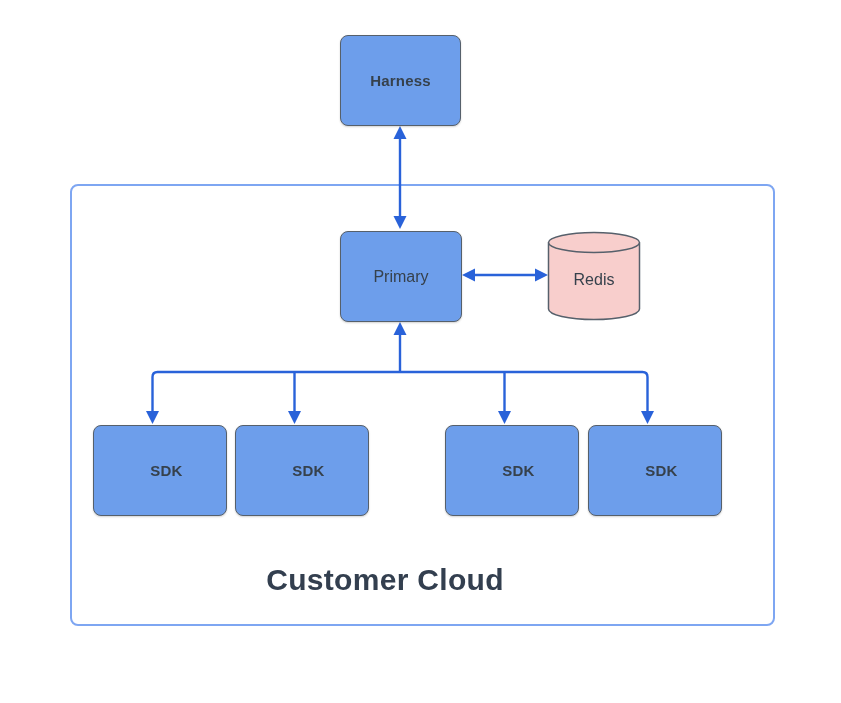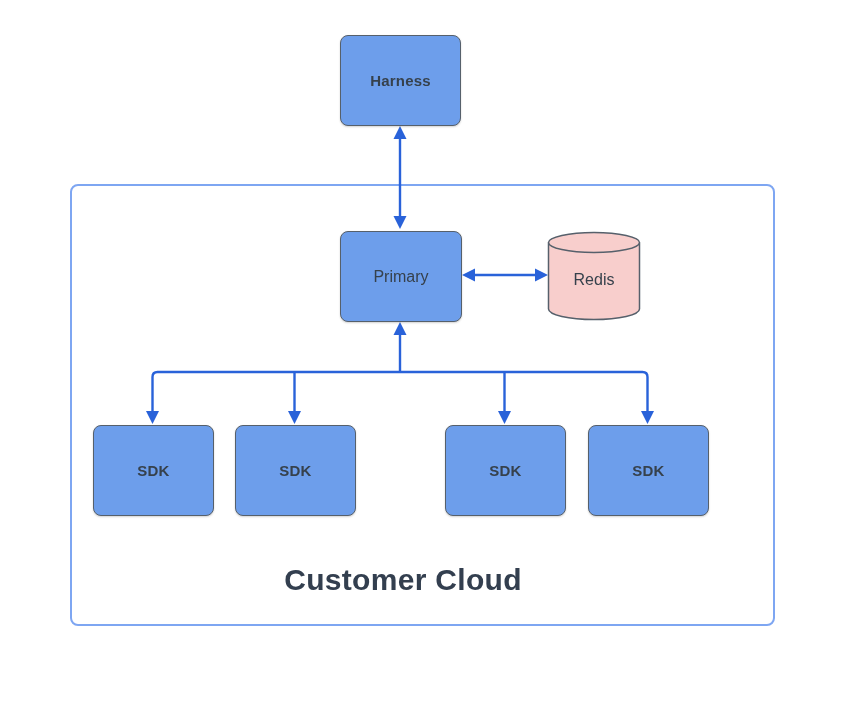--- a/index.html
+++ b/index.html
@@ -15,34 +15,34 @@
   .node{
     position:absolute;background:#6D9EEB;border:1px solid #56606B;border-radius:8px;
     display:flex;align-items:center;justify-content:center;
     color:#36414C;box-shadow:0 1px 2px rgba(0,0,0,0.18);
   }
   .node .lbl{pointer-events:none;}
   .bold-lbl{font-weight:bold;font-size:15px;letter-spacing:.2px;}
   .reg-lbl{font-size:16px;}
   #node-harness{left:340px;top:35px;width:119px;height:89px;}
   #node-primary{left:340px;top:231px;width:120px;height:89px;}
-  .sdk{top:425px;width:119px;height:89px;position:absolute;}
+  .sdk{top:425px;width:119px;height:89px;position:absolute;padding-left:13px;}
   #node-sdk-1{left:93px;}
   #node-sdk-2{left:235px;}
   #node-sdk-3{left:445px;}
   #node-sdk-4{left:588px;}
   #redis-wrap{position:absolute;left:547px;top:231px;width:82px;height:91px;}
   #redis-label{
     position:absolute;left:0;top:40px;width:94px;text-align:center;
     font-size:16px;color:#36414C;pointer-events:none;
   }
   .edges{position:absolute;left:0;top:0;width:841px;height:703px;pointer-events:none;}
   .edges .edge{pointer-events:stroke;}
   .title{
-    position:absolute;left:243px;top:563px;width:320px;text-align:center;
+    position:absolute;left:225px;top:563px;width:320px;text-align:center;
     font-size:30px;font-weight:bold;color:#333F4F;letter-spacing:.3px;
   }
 </style>
 </head>
 <body>
 
 <div class="canvas">
 
   <div class="container-box"></div>
 

